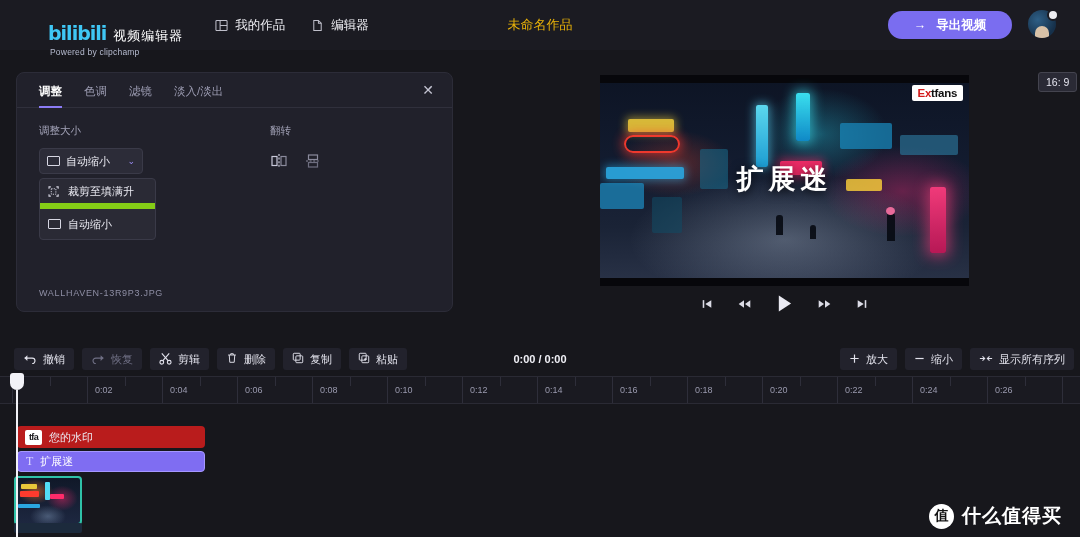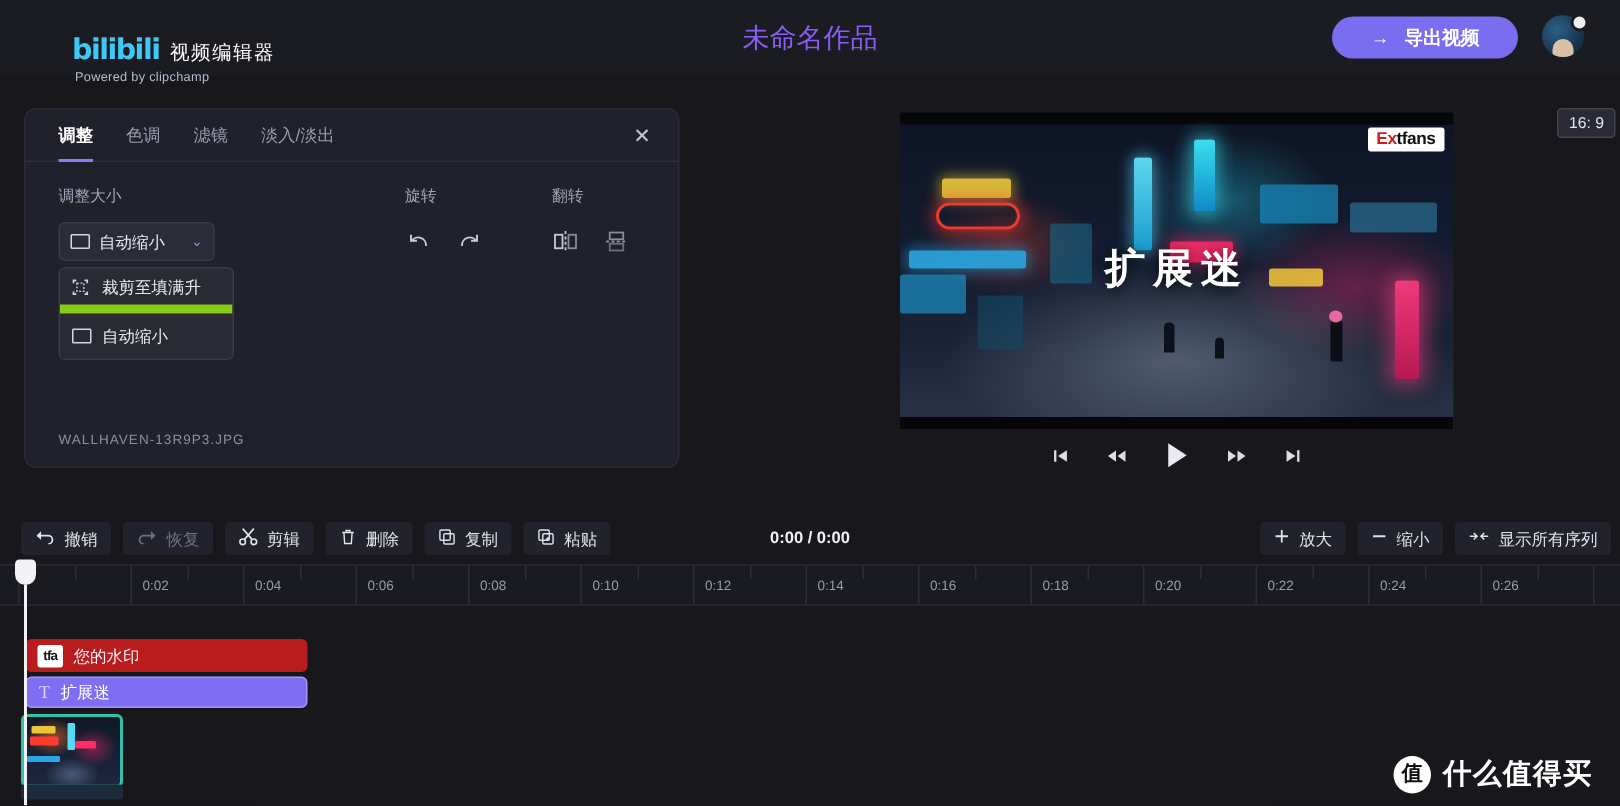--- a/index.html
+++ b/index.html
@@ -27,21 +27,21 @@
   }
   .brand-name { font-size: 13px; color: #ffffff; letter-spacing: 1px; }
   .brand-sub { font-size: 8.5px; color: #b7bcd0; margin-top: 2px; margin-left: 2px; letter-spacing: .2px; }
 
   .nav { display: flex; align-items: center; gap: 26px; margin-left: 32px; }
   .nav-item { display: flex; align-items: center; gap: 7px; font-size: 12.5px; color: #f0f0f5; cursor: pointer; }
   .nav-ico { width: 13px; height: 13px; display: inline-block; opacity: .85; }
 
   .doc-title {
     position: absolute; left: 50%; transform: translateX(-50%);
-    font-size: 18px; color: #8b5cf6;
+    font-size: 13px; color: #eab308;
   }
 
   .export-btn {
     position: absolute; right: 68px;
     display: flex; align-items: center; justify-content: center; gap: 10px;
     width: 124px; height: 28px; border-radius: 14px;
     background: #7a6df0; color: #fff; font-size: 12.5px; font-weight: bold;
     cursor: pointer; border: none;
   }
   .avatar-wrap { position: absolute; right: 22px; width: 30px; height: 30px; }
@@ -266,20 +266,41 @@
 
 <div class="topbar">
   <div class="brand">
     <div class="brand-row">
       <span class="brand-logo">bilibili</span>
       <span class="brand-name">视频编辑器</span>
     </div>
     <div class="brand-sub">Powered by clipchamp</div>
   </div>
 
+  <div class="nav">
+    <div class="nav-item">
+      <span class="nav-ico">
+        <svg viewBox="0 0 14 14" width="13" height="13">
+            <rect x="1" y="1.5" width="12" height="11" rx="1" fill="none" stroke="#dcdce8" stroke-width="1.1"></rect>
+            <line x1="5.5" y1="1.5" x2="5.5" y2="12.5" stroke="#dcdce8" stroke-width="1.1"></line>
+            <line x1="5.5" y1="7" x2="13" y2="7" stroke="#dcdce8" stroke-width="1.1"></line>
+          </svg>
+      </span>
+      <span>我的作品</span>
+    </div>
+    <div class="nav-item">
+      <span class="nav-ico">
+        <svg viewBox="0 0 14 14" width="13" height="13">
+            <path d="M3 1.5h5l3 3v8H3z" fill="none" stroke="#dcdce8" stroke-width="1.1"></path>
+            <path d="M8 1.5v3h3" fill="none" stroke="#dcdce8" stroke-width="1.1"></path>
+          </svg>
+      </span>
+      <span>编辑器</span>
+    </div>
+  </div>
 
   <div class="doc-title">未命名作品</div>
 
   <div class="export-btn">
     <span>→</span>
     <span>导出视频</span>
   </div>
 
   <div class="avatar-wrap">
     <div class="avatar"></div>
@@ -315,37 +336,20 @@
         </span>
         <span>裁剪至填满升</span>
       </div>
       <div class="dd-item">
         <span class="ico-rect"></span>
         <span>自动缩小</span>
       </div>
     </div>
 
     <div class="rf-group">
-      <div class="rf-col">
-        <div class="rf-label">旋转</div>
-        <div class="rf-icons">
-          <span class="rf-btn">
-            <svg viewBox="0 0 18 18" width="18" height="18">
-                <path d="M14 12a5.2 5.2 0 0 0-9.6-3.2" fill="none" stroke="#c9c9da" stroke-width="1.3"></path>
-                <path d="M4 4.5v4h4" fill="none" stroke="#c9c9da" stroke-width="1.3"></path>
-              </svg>
-          </span>
-          <span class="rf-btn">
-            <svg viewBox="0 0 18 18" width="18" height="18">
-                <path d="M4 12a5.2 5.2 0 0 1 9.6-3.2" fill="none" stroke="#c9c9da" stroke-width="1.3"></path>
-                <path d="M14 4.5v4h-4" fill="none" stroke="#c9c9da" stroke-width="1.3"></path>
-              </svg>
-          </span>
-        </div>
-      </div>
       <div class="rf-col">
         <div class="rf-label">翻转</div>
         <div class="rf-icons">
           <span class="rf-btn">
             <svg viewBox="0 0 18 18" width="18" height="18">
                 <line x1="9" y1="2" x2="9" y2="16" stroke="#c9c9da" stroke-width="1.2" stroke-dasharray="2 1.6"></line>
                 <rect x="2" y="4.5" width="5" height="9" fill="none" stroke="#c9c9da" stroke-width="1.2"></rect>
                 <rect x="11" y="4.5" width="5" height="9" fill="none" stroke="#8a8a9c" stroke-width="1.2"></rect>
               </svg>
           </span>

